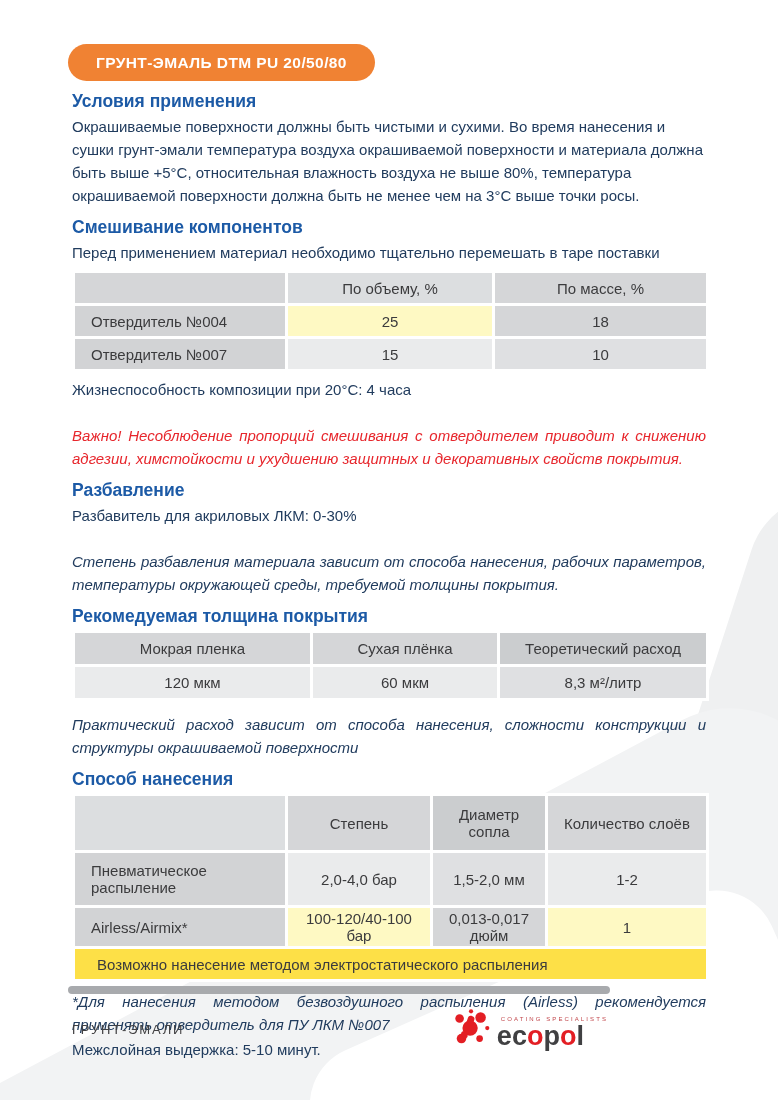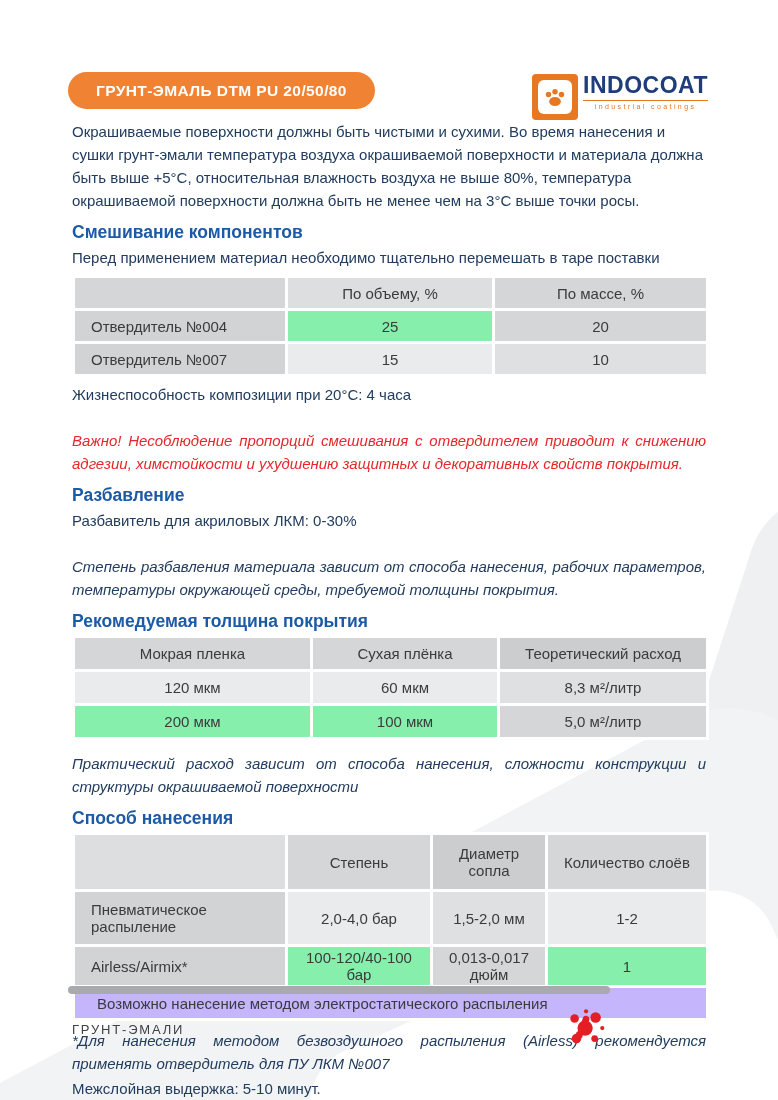--- a/index.html
+++ b/index.html
@@ -19,22 +19,22 @@
   .sw2{width:1200px;height:420px;background:#f2f3f4;transform:rotate(-28deg);
        left:-260px;top:930px;border-radius:100px;}
   .sw3{width:700px;height:900px;background:#eff0f1;transform:rotate(18deg);
        left:620px;top:560px;border-radius:80px;}
   .sw4{width:500px;height:300px;background:#ffffff;transform:rotate(-24deg);
        left:330px;top:960px;border-radius:60px;}
 
   .content{position:relative;z-index:2;padding:0 72px;}
 
   
-  .hdr{display:flex;justify-content:space-between;align-items:flex-start;
-       padding:72px 70px 0 68px;position:relative;z-index:2;}
+  .hdr{display:flex;justify-content:space-between;align-items:center;
+       padding:44px 70px 0 68px;position:relative;z-index:2;}
   .pill{
     background:#f08233;color:#ffffff;font-weight:bold;font-size:15.5px;
     letter-spacing:.4px;border-radius:19px;height:37px;line-height:37px;
     padding:0 28px;white-space:nowrap;
   }
   .indo{display:flex;align-items:flex-start;gap:5px;margin-top:2px;}
   .indo-mark{width:40px;height:40px;border:3px solid #e87722;border-radius:4px;
     background:#e87722;display:flex;align-items:center;justify-content:center;}
   .indo-mark .inner{width:34px;height:34px;background:#ffffff;border-radius:6px;
     display:flex;align-items:center;justify-content:center;}
@@ -56,23 +56,23 @@
   td{border:3px solid #ffffff;text-align:center;vertical-align:middle;
      padding:2px 6px;}
   td.lab{text-align:left;padding-left:16px;}
   
   .bg-h{background:#d5d6d8;}
   .bg-h2{background:#dcdee0;}
   .bg-hd{background:#cbcdcf;}
   .bg-lab{background:#d2d3d5;}
   .bg-r1{background:#eaebec;}
   .bg-r1d{background:#dfe0e2;}
-  .bg-r2{background:#86efac;}
+  .bg-r2{background:#fef9c3;}
   .bg-r2d{background:#d5d6d8;}
-  .bg-span{background:#c4b5fd;}
+  .bg-span{background:#fde047;}
 
   .t-mix{margin-top:6px;}
   .t-mix td{height:26px;}
   .t-thk td{height:27px;}
   .t-app td{height:26px;}
   .t-app .hrow td{height:50px;}
   .t-app .r1 td{height:48px;}
   .spanrow{text-align:left;padding-left:22px;}
 
   
@@ -92,60 +92,45 @@
 <body>
 
 <div class="page">
   <div class="swoosh sw1"></div>
   <div class="swoosh sw3"></div>
   <div class="swoosh sw2"></div>
   <div class="swoosh sw4"></div>
 
   <div class="hdr">
     <div class="pill">ГРУНТ-ЭМАЛЬ DTM PU 20/50/80</div>
-    <div class="indo">
-      <div class="indo-mark">
-        <div class="inner">
-          <svg width="26" height="26" viewBox="0 0 40 40">
-            <ellipse cx="20" cy="27" rx="9" ry="7" fill="#e87722"></ellipse>
-            <circle cx="10" cy="16" r="4.2" fill="#e87722"></circle>
-            <circle cx="20" cy="12" r="4.2" fill="#e87722"></circle>
-            <circle cx="30" cy="16" r="4.2" fill="#e87722"></circle>
-          </svg>
-        </div>
-      </div>
-      <div class="indo-text">
-        <span class="indo-name">INDOCOAT</span>
-        <span class="indo-tag">industrial coatings</span>
-      </div>
-    </div>
   </div>
 
   <div class="content">
+    <h2 class="sec">Условия применения</h2>
     <p>Окрашиваемые поверхности должны быть чистыми и сухими. Во время нанесения и сушки грунт-эмали температура воздуха окрашиваемой поверхности и материала должна быть выше +5°С, относительная влажность воздуха не выше 80%, температура окрашиваемой поверхности должна быть не менее чем на 3°С выше точки росы.</p>
 
     <h2 class="sec">Смешивание компонентов</h2>
     <p>Перед применением материал необходимо тщательно перемешать в таре поставки</p>
 
     <table class="t-mix">
       <colgroup>
           <col style="width:213px">
           <col style="width:207px">
           <col style="width:214px">
         </colgroup>
       <tbody>
           <tr>
         <td class="lab bg-h"></td>
         <td class="bg-h2">По объему, %</td>
         <td class="bg-h">По массе, %</td>
       </tr>
       <tr>
         <td class="lab bg-lab">Отвердитель №004</td>
         <td class="bg-r2">25</td>
-        <td class="bg-r2d">20</td>
+        <td class="bg-r2d">18</td>
       </tr>
       <tr>
         <td class="lab bg-lab">Отвердитель №007</td>
         <td class="bg-r1">15</td>
         <td class="bg-r1d">10</td>
       </tr>
     </tbody>
       </table>
 
     <p style="margin-top:6px">Жизнеспособность композиции при 20°С: 4 часа</p>
@@ -166,25 +151,20 @@
       <tbody>
           <tr>
         <td class="bg-h">Мокрая пленка</td>
         <td class="bg-h">Сухая плёнка</td>
         <td class="bg-hd">Теоретический расход</td>
       </tr>
       <tr>
         <td class="bg-r1">120 мкм</td>
         <td class="bg-r1">60 мкм</td>
         <td class="bg-r1d">8,3 м²/литр</td>
-      </tr>
-      <tr>
-        <td class="bg-r2">200 мкм</td>
-        <td class="bg-r2">100 мкм</td>
-        <td class="bg-r2d">5,0 м²/литр</td>
       </tr>
     </tbody>
       </table>
 
     <p class="italic just" style="margin-top:12px">Практический расход зависит от способа нанесения, сложности конструкции и структуры окрашиваемой поверхности</p>
 
     <h2 class="sec">Способ нанесения</h2>
 
     <table class="t-app">
       <colgroup>
@@ -231,16 +211,20 @@
           <circle cx="20" cy="21" r="8" fill="#e31e24"></circle>
           <circle cx="31" cy="10" r="5.5" fill="#e31e24"></circle>
           <circle cx="9" cy="11" r="4.5" fill="#e31e24"></circle>
           <circle cx="11" cy="32" r="5" fill="#e31e24"></circle>
           <circle cx="30" cy="32" r="3.5" fill="#e31e24"></circle>
           <circle cx="38" cy="21" r="2.2" fill="#e31e24"></circle>
           <circle cx="21" cy="3.5" r="2.2" fill="#e31e24"></circle>
           <rect x="17" y="8" width="7" height="10" rx="3" fill="#e31e24" transform="rotate(18 20 13)"></rect>
           <rect x="11" y="24" width="6" height="8" rx="3" fill="#e31e24" transform="rotate(-20 14 28)"></rect>
         </svg>
+        <div class="eco-text">
+          <span class="eco-tag">COATING SPECIALISTS</span>
+          <span class="eco-word"><span>ec</span><span class="o">o</span><span>p</span><span class="o">o</span><span>l</span></span>
+        </div>
       </div>
     </div>
   </div>
 </div>
 
 </body></html>

